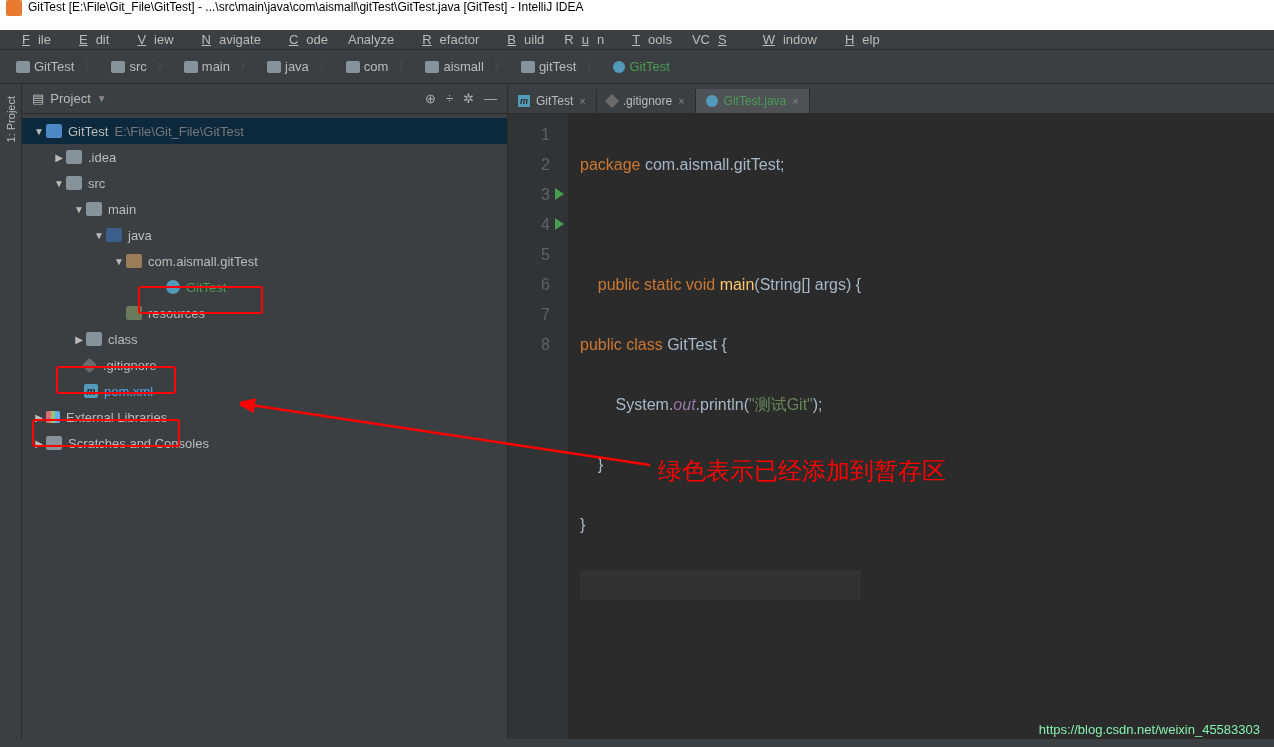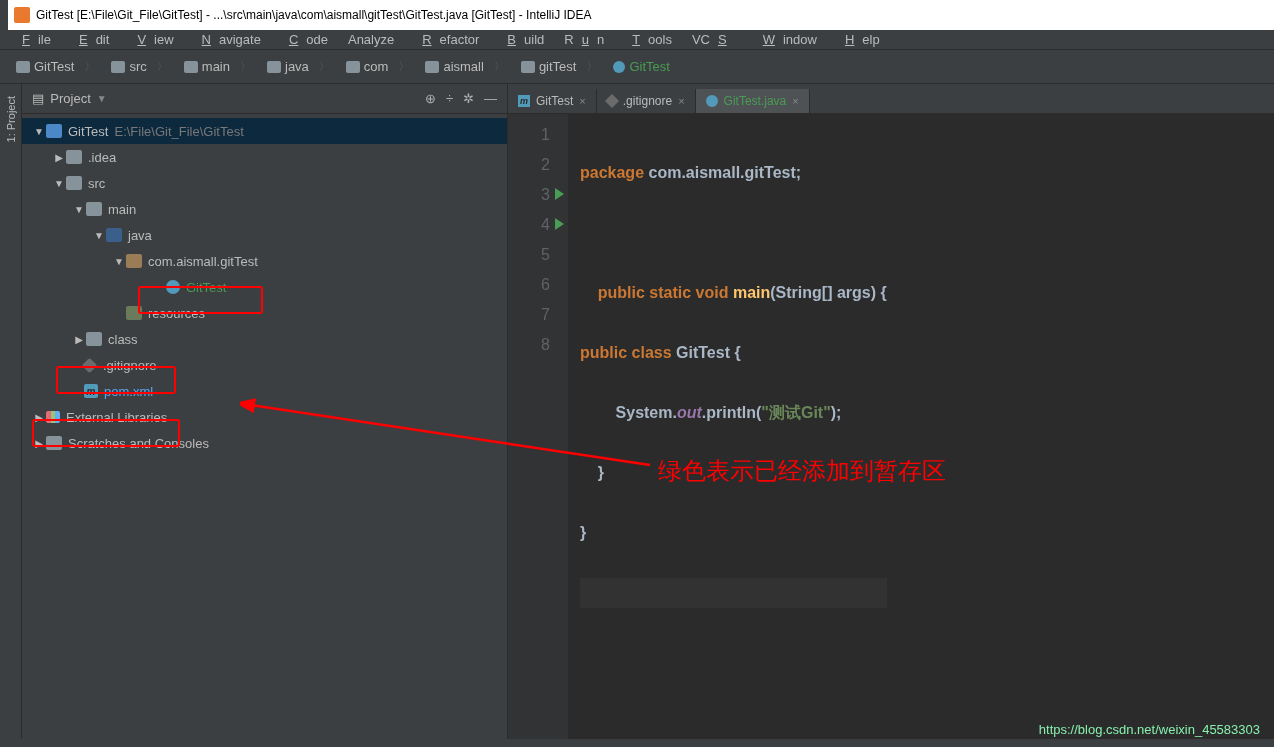--- a/index.html
+++ b/index.html
@@ -1,18 +1,18 @@
 <!DOCTYPE html>
 <html><head>
 <meta charset="utf-8">
 <style>
 * { margin: 0; padding: 0; box-sizing: border-box; font-family: "Segoe UI", Tahoma, sans-serif; }
 body { background: #3c3f41; color: #bbbbbb; font-size: 13px; width: 1274px; height: 747px; overflow: hidden; position: relative; }
 
-.titlebar { background: #ffffff; color: #000; height: 30px; display: flex; align-items: center; padding: 0 6px; font-size: 12px; margin-left: 8px; }
+.titlebar { background: #ffffff; color: #000; height: 30px; display: flex; padding: 0 6px; font-size: 12px; }
 .titlebar .icon { width: 16px; height: 16px; margin-right: 6px; background: #e8792f; border-radius: 2px; }
 
 .menubar { background: #3c3f41; height: 20px; display: flex; align-items: center; padding: 0 6px; gap: 4px; border-bottom: 1px solid #2b2b2b; }
 .menubar span { padding: 3px 8px; cursor: pointer; }
 .mnemonic { text-decoration: underline; }
 
 .navbar { background: #3c3f41; height: 34px; display: flex; align-items: center; padding: 0 8px; border-bottom: 1px solid #2b2b2b; }
 .crumb { display: flex; align-items: center; padding: 2px 8px; gap: 4px; color: #bbbbbb; position: relative; }
 .crumb::after { content: "〉"; color: #5e6060; margin-left: 6px; font-size: 11px; }
 .crumb:last-child::after { content: ""; }
@@ -60,21 +60,21 @@
 .tab-close { color: #888; font-size: 11px; cursor: pointer; }
 .tab .ico-maven { font-size:9px;width:12px;height:12px;}
 .tab-java-ico { width: 12px; height: 12px; background: #519aba; border-radius: 50%; }
 .tab-git-ico { width: 10px; height: 10px; background: #6b6b6b; transform: rotate(45deg); }
 .tab-label-green { color: #499c54; }
 
 .editor { flex: 1; display: flex; font-family: "Consolas","JetBrains Mono",monospace; font-size: 16px; line-height: 30px; position: relative; }
 .gutter { width: 60px; background: #313335; color: #606366; text-align: right; padding: 6px 18px 6px 6px; user-select: none; }
 .gutter-line { height: 30px; position: relative; }
 .run-mark { position: absolute; right: -14px; top: 8px; width: 0; height: 0; border-left: 9px solid #499c54; border-top: 6px solid transparent; border-bottom: 6px solid transparent; }
-.code { padding: 14px 12px; white-space: pre; font-weight: bold; }
+.code { padding: 6px 12px; white-space: pre; }
 .kw { color: #cc7832; }
 .str { color: #6a8759; }
 .method { color: #ffc66d; }
 .pkg { color: #a9b7c6; }
 .field { color: #9876aa; font-style: italic; }
 .white { color: #a9b7c6; }
 .cursor-line { background: #323232; }
 
 .annotation-text { position: absolute; color: #ff0000; font-size: 24px; }
 .annotation-arrow { position: absolute; pointer-events: none; }

